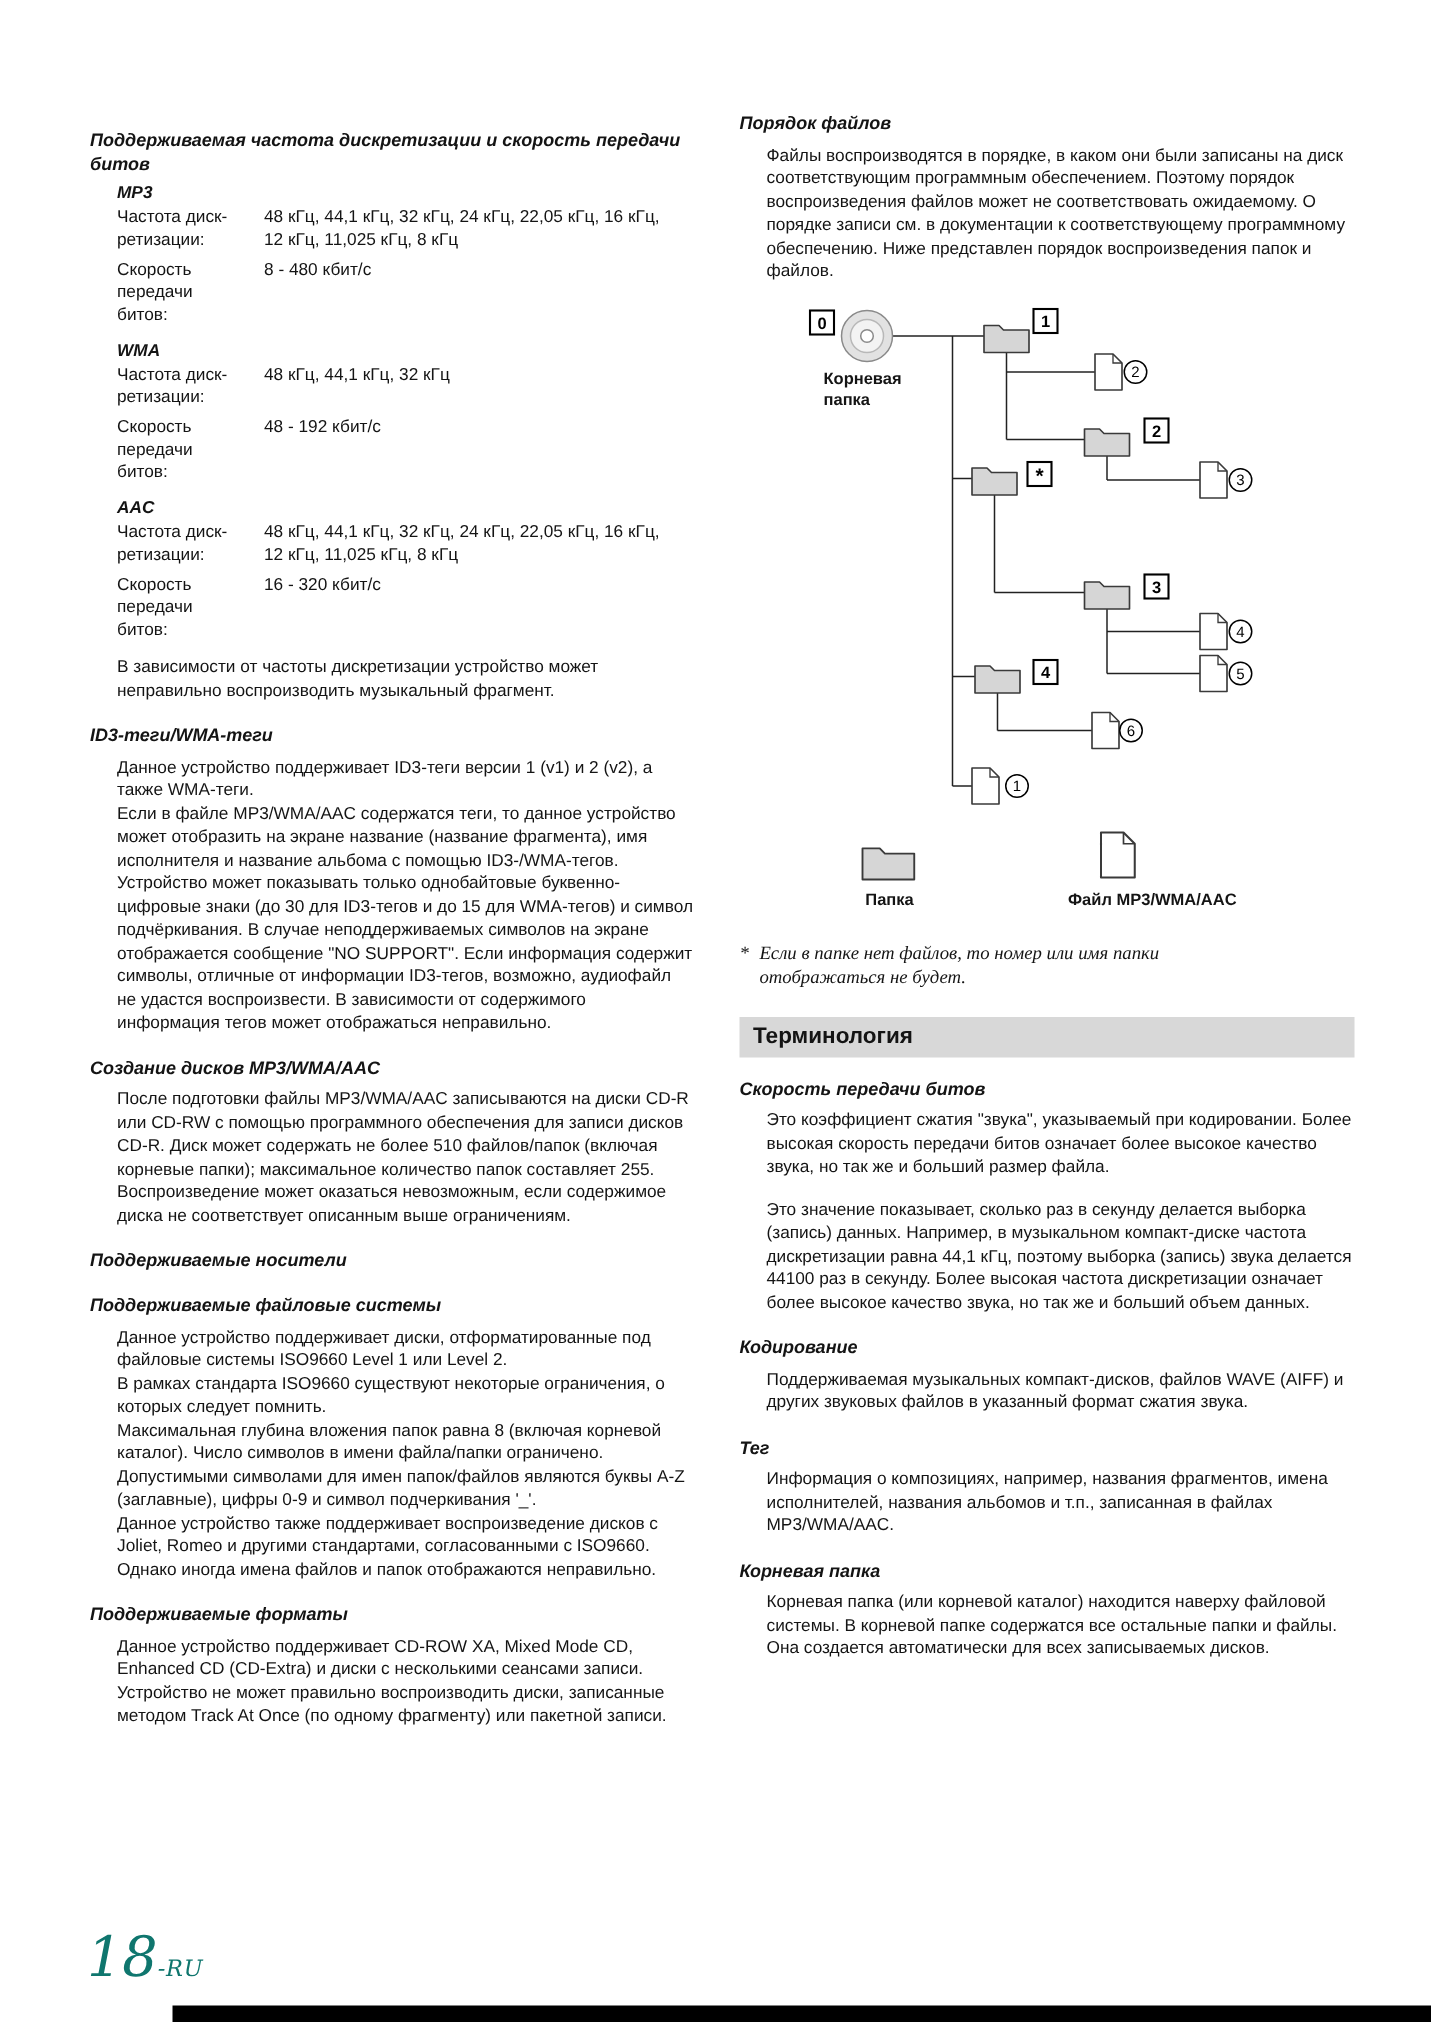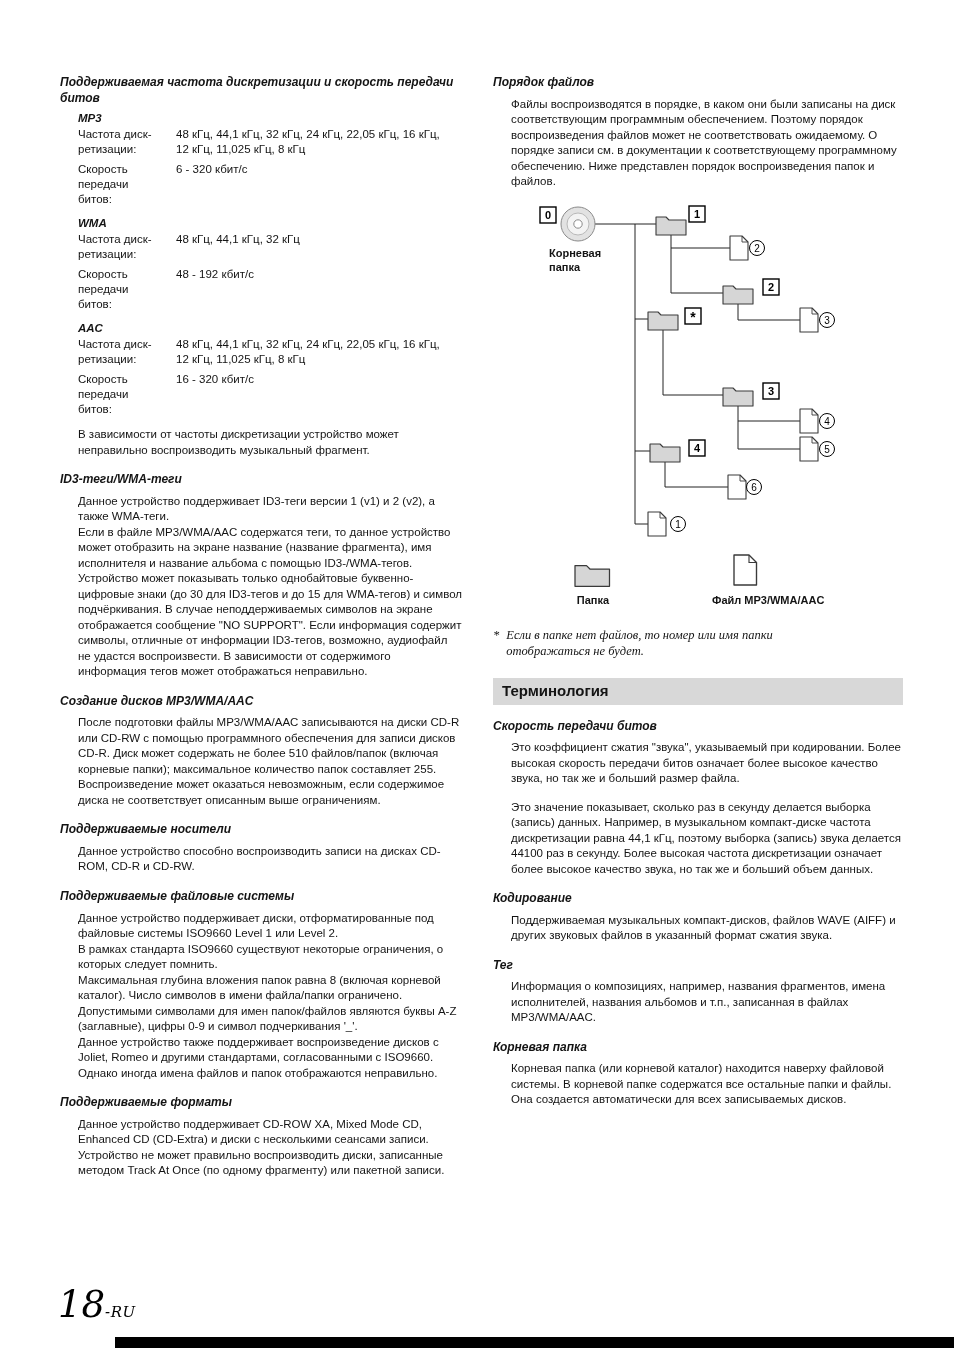--- a/index.html
+++ b/index.html
@@ -1,21 +1,21 @@
 <!DOCTYPE html>
 <html><head>
 <meta charset="utf-8">
 <style>
   html,body { margin:0; padding:0; background:#ffffff; }
   .page {
     position:relative; width:954px; height:1348px; background:#ffffff; overflow:hidden;
     font-family:"Liberation Sans","DejaVu Sans",sans-serif; color:#141414;
   }
   .col { position:absolute; top:75px; }
-  .col-left  { left:60px;  width:402px; }
+  .col-left  { left:60px;  width:402px;margin-top:11px; }
   .col-right { left:493px; width:410px; }
 
   .sec-h {
     font-size:12px; font-weight:bold; font-style:italic;
     margin:14px 0 6px 0; line-height:1.3; white-space:pre-line;
   }
   .sec-h.first { margin-top:0; }
 
   .body {
     font-size:11.5px; line-height:15.5px; margin:0 0 13px 18px;
@@ -44,21 +44,21 @@
     font-size:12.5px; line-height:1.32;
   }
   .footnote .fn-text { max-width:330px; }
 
   .term-bar {
     background:#d8d8d8; font-size:15px; font-weight:bold;
     padding:4px 20px 6px 9px; margin:2px 0 14px 0;
   }
 
   .page-footer { position:absolute; left:58px; bottom:22px;
-    font-family:"DejaVu Serif","Liberation Serif",serif; font-style:italic; color:#000000; }
+    font-family:"DejaVu Serif","Liberation Serif",serif; font-style:italic; color:#0f766e; }
   .pf-num { font-size:37px; }
   .pf-suffix { font-size:15px; letter-spacing:0.5px; }
 
   .bottom-bar { position:absolute; left:115px; right:0; bottom:0; height:11px; background:#000; }
 </style>
 </head>
 <body>
 
 <div class="page">
 
@@ -73,21 +73,21 @@
         <div class="spec-row">
           <div class="spec-label">Частота диск-
 ретизации:</div>
           <div class="spec-value">48 кГц, 44,1 кГц, 32 кГц, 24 кГц, 22,05 кГц, 16 кГц,
 12 кГц, 11,025 кГц, 8 кГц</div>
         </div>
         <div class="spec-row">
           <div class="spec-label">Скорость
 передачи
 битов:</div>
-          <div class="spec-value">6 - 320 кбит/с</div>
+          <div class="spec-value">8 - 480 кбит/с</div>
         </div>
       </div>
     </div>
 
     <div>
       <div class="fmt-name">WMA</div>
       <div class="spec-rows">
         <div class="spec-row">
           <div class="spec-label">Частота диск-
 ретизации:</div>
@@ -124,21 +124,20 @@
 
     <div class="sec-h">ID3-теги/WMA-теги</div>
     <p class="body">Данное устройство поддерживает ID3-теги версии 1 (v1) и 2 (v2), а также WMA-теги.
 Если в файле MP3/WMA/AAC содержатся теги, то данное устройство может отобразить на экране название (название фрагмента), имя исполнителя и название альбома с помощью ID3-/WMA-тегов. Устройство может показывать только однобайтовые буквенно-цифровые знаки (до 30 для ID3-тегов и до 15 для WMA-тегов) и символ подчёркивания. В случае неподдерживаемых символов на экране отображается сообщение "NO SUPPORT". Если информация содержит символы, отличные от информации ID3-тегов, возможно, аудиофайл не удастся воспроизвести. В зависимости от содержимого информация тегов может отображаться неправильно.</p>
 
     <div class="sec-h">Создание дисков MP3/WMA/AAC</div>
     <p class="body">После подготовки файлы MP3/WMA/AAC записываются на диски CD-R или CD-RW с помощью программного обеспечения для записи дисков CD-R. Диск может содержать не более 510 файлов/папок (включая корневые папки); максимальное количество папок составляет 255.
 Воспроизведение может оказаться невозможным, если содержимое диска не соответствует описанным выше ограничениям.</p>
 
     <div class="sec-h">Поддерживаемые носители</div>
-    <p class="body">Данное устройство способно воспроизводить записи на дисках CD-ROM, CD-R и CD-RW.</p>
 
     <div class="sec-h">Поддерживаемые файловые системы</div>
     <p class="body">Данное устройство поддерживает диски, отформатированные под файловые системы ISO9660 Level 1 или Level 2.
 В рамках стандарта ISO9660 существуют некоторые ограничения, о которых следует помнить.
 Максимальная глубина вложения папок равна 8 (включая корневой каталог). Число символов в имени файла/папки ограничено.
 Допустимыми символами для имен папок/файлов являются буквы A-Z (заглавные), цифры 0-9 и символ подчеркивания '_'.
 Данное устройство также поддерживает воспроизведение дисков с Joliet, Romeo и другими стандартами, согласованными с ISO9660. Однако иногда имена файлов и папок отображаются неправильно.</p>
 
     <div class="sec-h">Поддерживаемые форматы</div>
     <p class="body">Данное устройство поддерживает CD-ROW XA, Mixed Mode CD, Enhanced CD (CD-Extra) и диски с несколькими сеансами записи.

